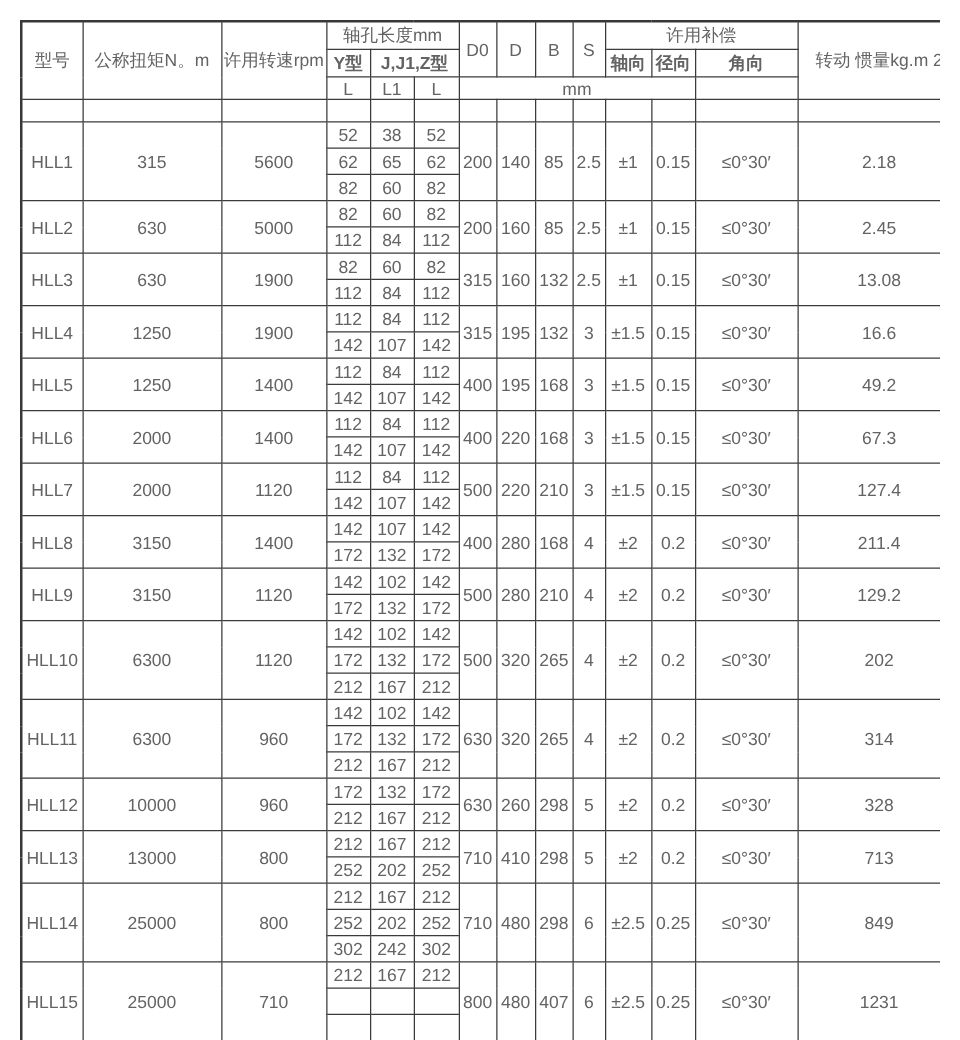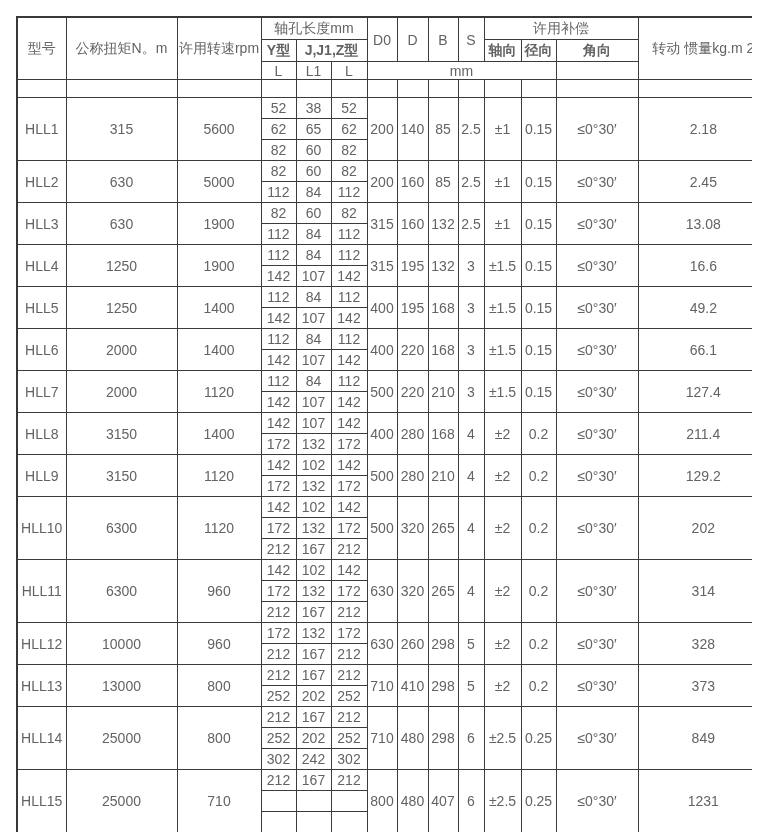--- a/index.html
+++ b/index.html
@@ -226,21 +226,21 @@
         <td>112</td>
         <td>84</td>
         <td>112</td>
         <td rowspan="2">400</td>
         <td rowspan="2">220</td>
         <td rowspan="2">168</td>
         <td rowspan="2">3</td>
         <td rowspan="2">±1.5</td>
         <td rowspan="2">0.15</td>
         <td rowspan="2">≤0°30′</td>
-        <td rowspan="2">66.1</td>
+        <td rowspan="2">67.3</td>
       </tr>
       <tr class="data-subrow">
         <td>142</td>
         <td>107</td>
         <td>142</td>
       </tr>
       <tr class="data-subrow">
         <td rowspan="2">HLL7</td>
         <td rowspan="2">2000</td>
         <td rowspan="2">1120</td>
@@ -383,21 +383,21 @@
         <td>212</td>
         <td>167</td>
         <td>212</td>
         <td rowspan="2">710</td>
         <td rowspan="2">410</td>
         <td rowspan="2">298</td>
         <td rowspan="2">5</td>
         <td rowspan="2">±2</td>
         <td rowspan="2">0.2</td>
         <td rowspan="2">≤0°30′</td>
-        <td rowspan="2">373</td>
+        <td rowspan="2">713</td>
       </tr>
       <tr class="data-subrow">
         <td>252</td>
         <td>202</td>
         <td>252</td>
       </tr>
       <tr class="data-subrow">
         <td rowspan="3">HLL14</td>
         <td rowspan="3">25000</td>
         <td rowspan="3">800</td>

